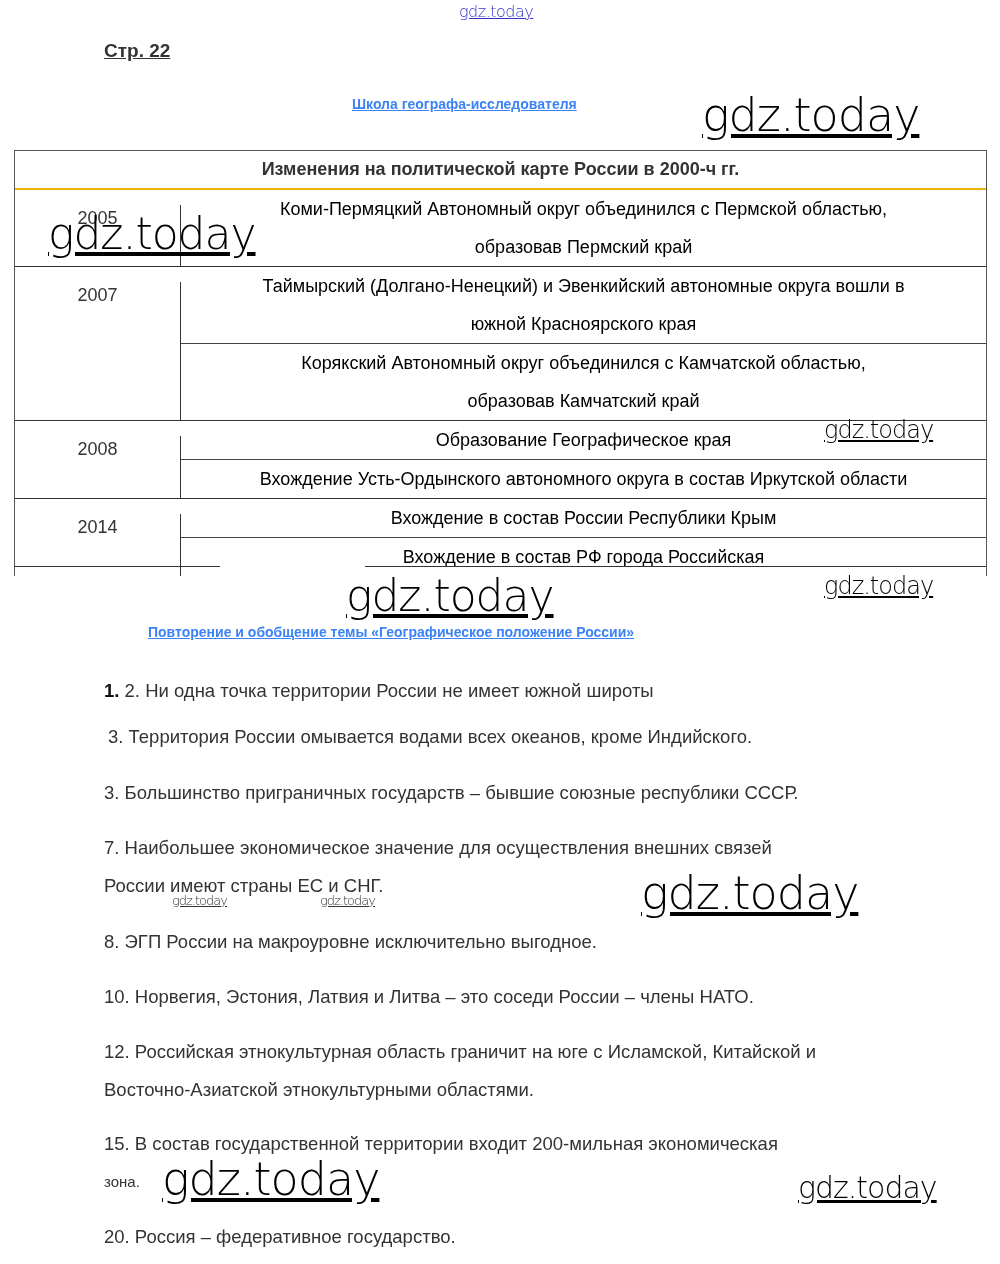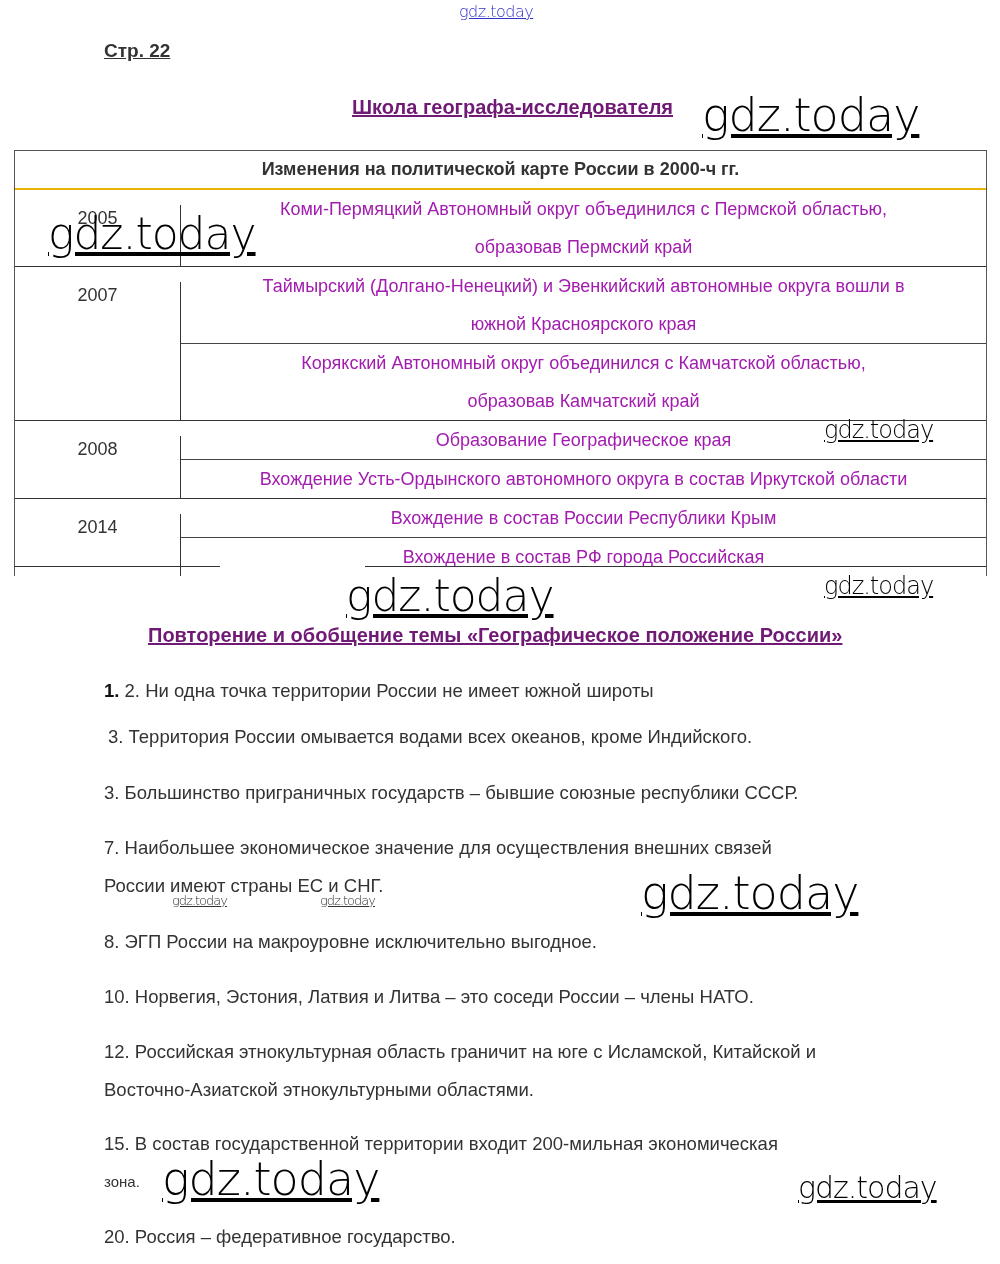--- a/index.html
+++ b/index.html
@@ -2,33 +2,33 @@
 <html><head>
   <meta charset="utf-8">
   <style>
     html, body { margin: 0; padding: 0; background: #ffffff; }
     body { width: 1000px; height: 1264px; position: relative; overflow: hidden;
            font-family: "Liberation Sans", sans-serif; color: #333333; }
     .abs { position: absolute; white-space: nowrap; text-decoration: underline; }
     .wm { font-family: "DejaVu Sans", sans-serif; font-weight: 200; color: #000000; letter-spacing: -1px; }
     .wm-top { left: 459px; top: 2px; font-size: 16px; color: #3333cc; letter-spacing: -0.5px; }
     .page-num { left: 104px; top: 40px; font-size: 19px; font-weight: bold; color: #333; }
-    .section-title { font-size: 20px; font-weight: bold; color: #701a75; }
+    .section-title { font-size: 14px; font-weight: bold; color: #3b82f6; }
     .t1 { left: 352px; top: 96px; }
     .t2 { left: 148px; top: 624px; }
 
     
     .tbl { position: absolute; left: 14px; top: 150px; width: 971px; border: 1px solid #555; border-bottom: none; }
     .tbl-head { height: 37px; border-bottom: 2px solid #eab308; display: flex; align-items: center; justify-content: center;
                 font-weight: bold; font-size: 18px; color: #333; }
     .row { display: flex; border-bottom: 1px solid #333; }
     .row.last { border-bottom: none; }
     .year { width: 165px; border-right: 1px solid #333; text-align: center; font-size: 18px; padding-top: 3px; color: #333; margin-top: 15px; }
     .events { flex: 1; }
-    .ev { text-align: center; font-size: 18px; line-height: 38px; color: #a21caf; border-bottom: 1px solid #444; }
+    .ev { text-align: center; font-size: 18px; line-height: 38px; color: #000000; border-bottom: 1px solid #444; }
     .ev:last-child { border-bottom: none; }
     .ev.one { height: 38px; }
     .bottom-line { position: absolute; height: 1px; background: #333; top: 566px; }
 
     .answers { position: absolute; left: 104px; font-size: 18.5px; color: #333; }
     .ans { position: absolute; left: 0; white-space: nowrap; }
     .ans b { color: #111; }
   </style>
 </head>
 <body>

